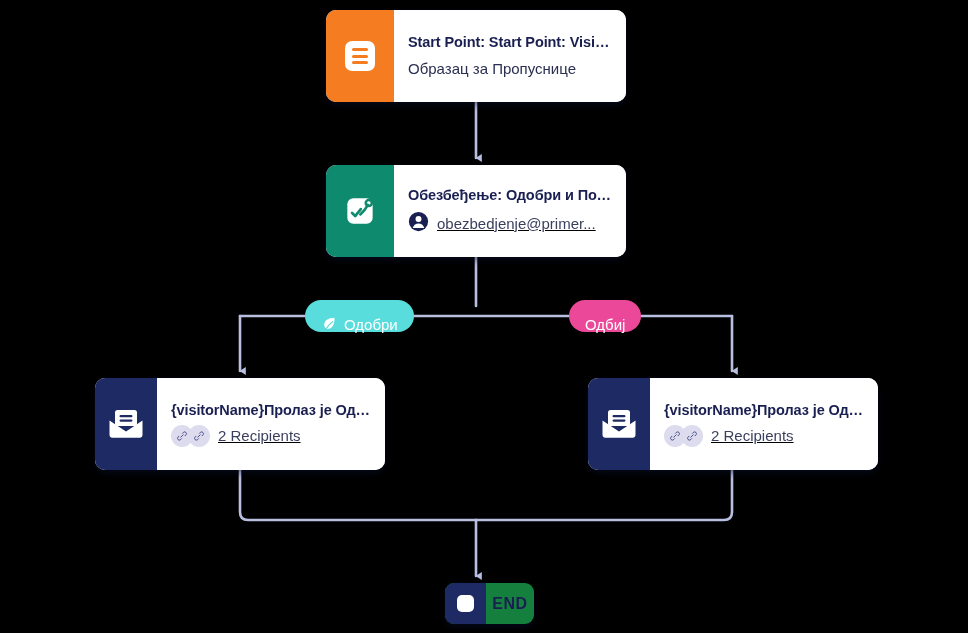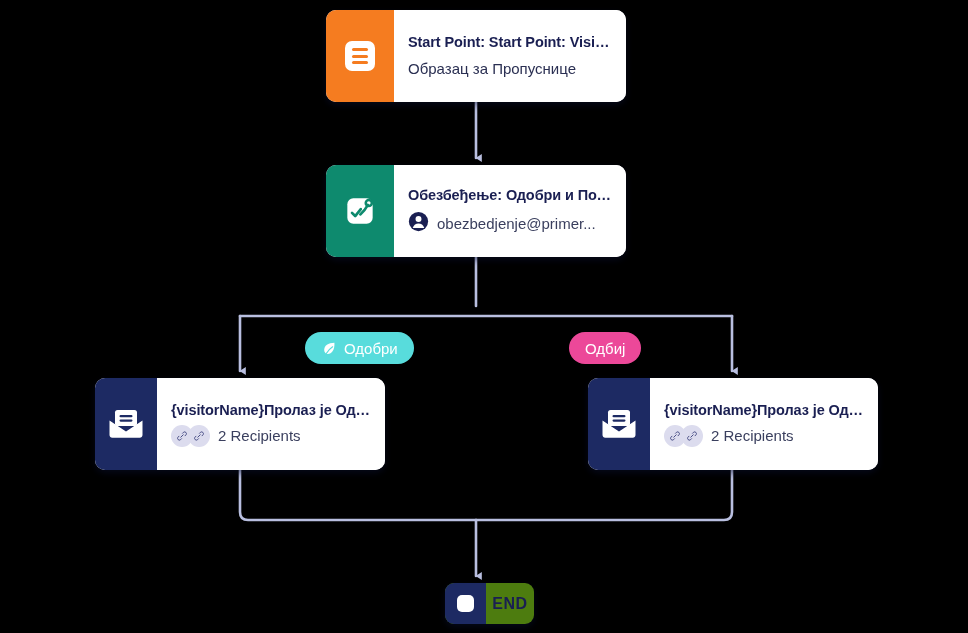--- a/index.html
+++ b/index.html
@@ -61,20 +61,21 @@
     white-space: nowrap;
     overflow: hidden;
     text-overflow: ellipsis;
     line-height: 1.35;
   }
   .node-sub-row {
     display: flex;
     align-items: center;
     gap: 8px;
     min-width: 0;
+    text-decoration: underline;
   }
   .node-sub-row .node-sub { font-size: 15px; color: #3a3f5e; }
 
   
   #node-start { left: 326px; top: 10px; width: 300px; height: 92px; }
   #node-start .node-icon { width: 68px; background: #f57c20; }
   #node-start .node-body { gap: 7px; }
 
   
   #node-approve { left: 326px; top: 165px; width: 300px; height: 92px; }
@@ -88,21 +89,21 @@
   #node-email-approved { left: 95px; }
   #node-email-rejected { left: 588px; }
 
   
   #node-end {
     position: absolute;
     left: 445px; top: 583px;
     width: 89px; height: 41px;
     display: flex; align-items: stretch;
     border-radius: 9px;
-    background: #4d7c0f;
+    background: #15803d;
     box-shadow: 0 3px 7px rgba(10,14,45,.55);
     overflow: hidden;
   }
   #node-end .end-icon {
     width: 41px;
     background: #1d2a63;
     display: flex; align-items: center; justify-content: center;
   }
   #node-end .end-label {
     flex: 1;
@@ -110,31 +111,30 @@
     color: #1a1f52;
     font-size: 16px;
     font-weight: bold;
     letter-spacing: .5px;
   }
 
   
   .badge {
     position: absolute;
     display: flex;
-    align-items: center;
+    align-items: flex-end;
     justify-content: center;
     gap: 6px;
     border-radius: 999px;
     color: #ffffff;
     font-size: 15px;
     line-height: 1;
     padding: 0 16px;
     height: 32px;
     white-space: nowrap;
-    margin-top: 32px;
   }
   #badge-approve {
     left: 305px; top: 300px;
     background: #58dcdc;
   }
   #badge-reject {
     left: 569px; top: 300px;
     background: #ec4899;
   }
 

